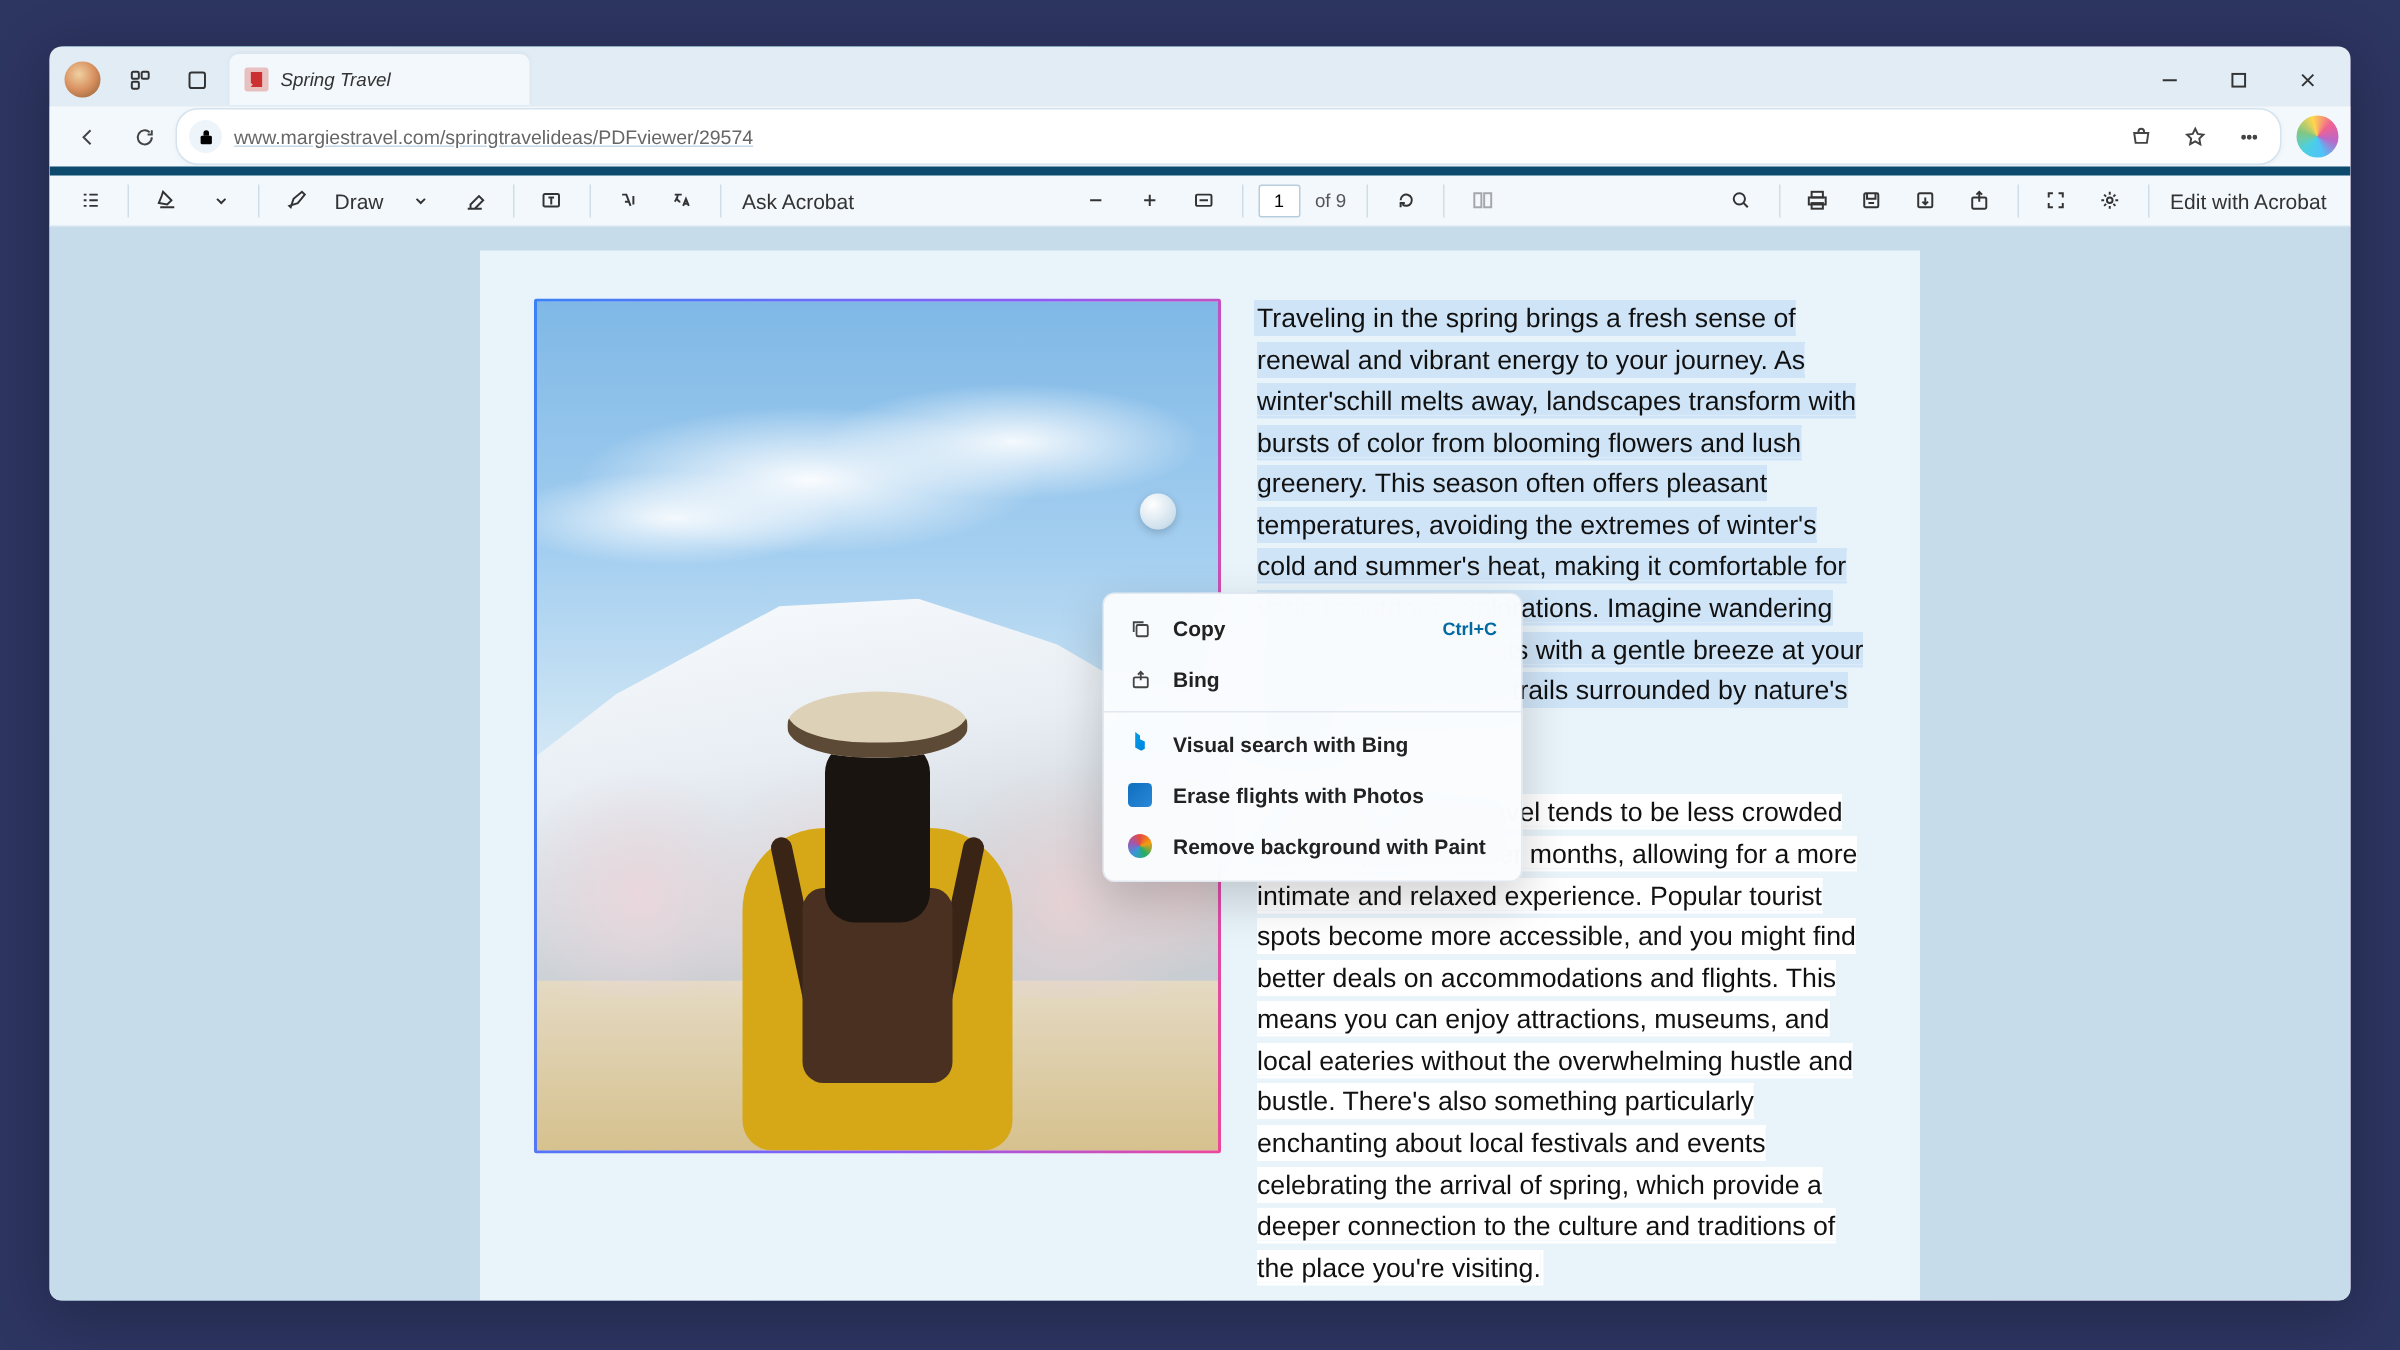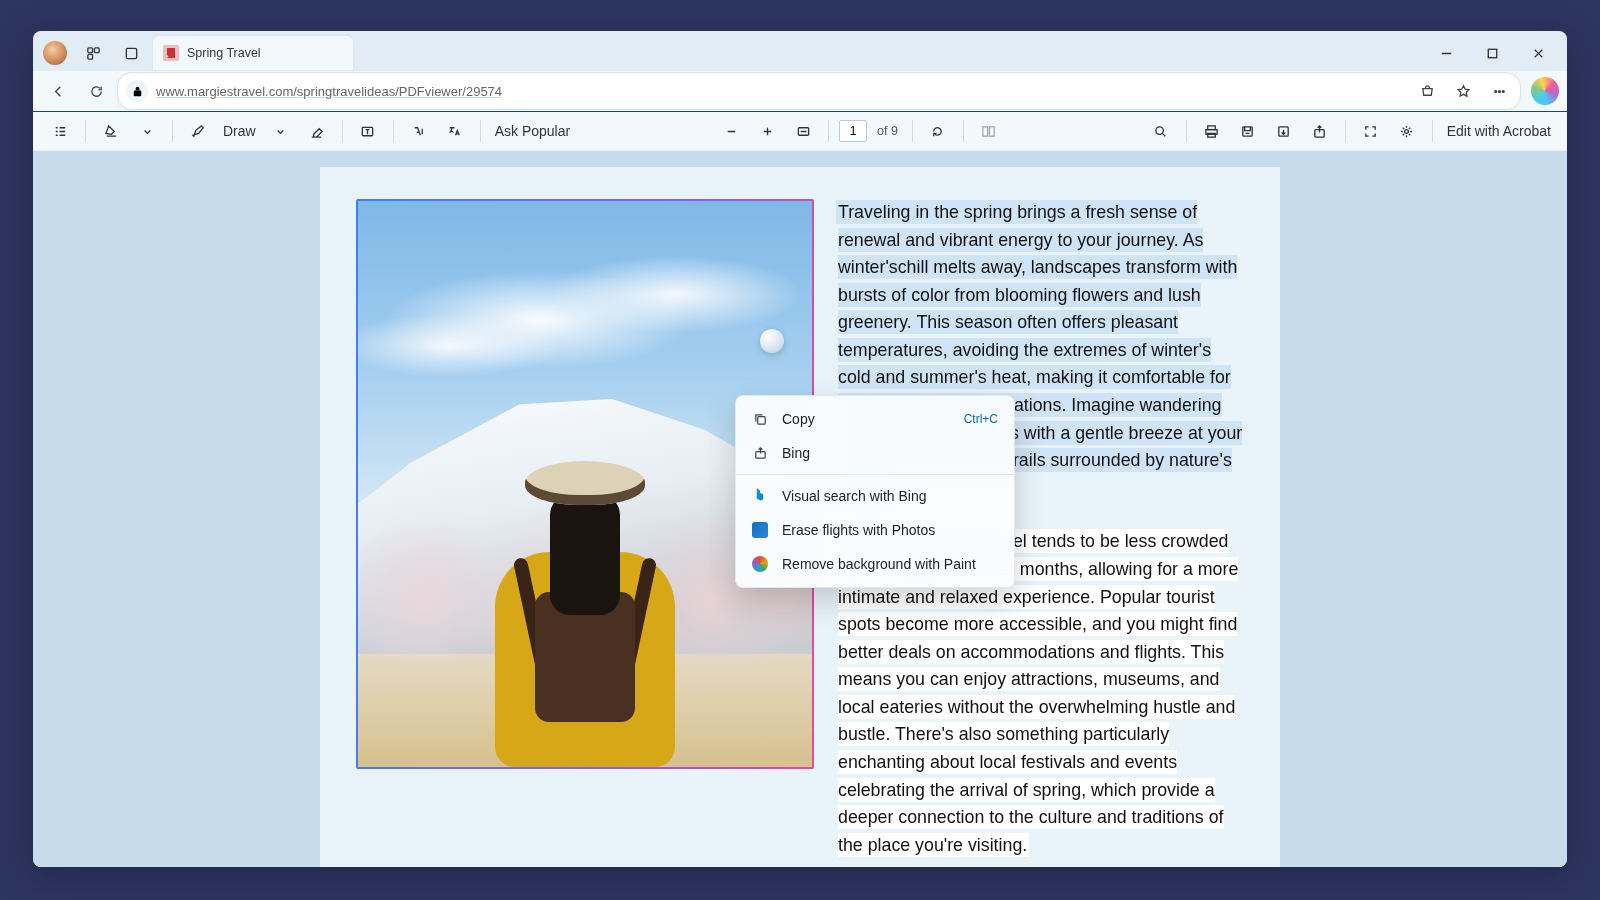--- a/index.html
+++ b/index.html
@@ -35,20 +35,21 @@
   display: flex;
   flex-direction: column;
   overflow: hidden;
 }
 .tabbar {
   height: 40px;
   display: flex;
   align-items: center;
   padding: 4px 6px 0 6px;
   gap: 6px;
+  font-style: italic;
 }
 .avatar {
   width: 24px; height: 24px; border-radius: 50%;
   background: radial-gradient(circle at 40% 35%, #f0d0a0 0%, #d89060 50%, #8a5a30 100%);
   margin: 0 4px;
 }
 .titlebar-icon {
   width: 32px; height: 28px; display:flex; align-items:center; justify-content:center;
   color: #333; border-radius: 4px;
 }
@@ -102,21 +103,21 @@
 .url { font-size: 13px; color:#666; text-decoration: underline; text-decoration-color:#c4d8e8; }
 .omnibox-right { margin-left:auto; display:flex; gap:2px; }
 .copilot-badge {
   width: 28px; height: 28px; border-radius:50%;
   background: conic-gradient(from 45deg, #f06292, #ba68c8, #4fc3f7, #4dd0e1, #81c784, #ffd54f, #f06292);
   margin-left: 6px;
 }
 .pdfbar {
   height: 40px;
   background: #f3f8fc;
-  border-top: 1px solid #0c4a6e;
+  border-top: 6px solid #0c4a6e;
   border-bottom: 1px solid #e1ecf4;
   display: flex;
   align-items: center;
   padding: 0 12px;
   gap: 6px;
   color: #333;
 }
 .pdf-btn { width:30px; height:30px; display:flex; align-items:center; justify-content:center; border-radius:4px; color:#333; }
 .divider { width:1px; height:22px; background:#d0dde8; margin:0 4px; }
 .draw-label { font-size: 14px; padding:0 4px; }
@@ -182,20 +183,21 @@
 .context-menu {
   position: absolute;
   left: 735px; top: 395px;
   width: 280px;
   background: rgba(250,252,254,0.97);
   border: 1px solid #e1e8ef;
   border-radius: 8px;
   box-shadow: 0 12px 32px rgba(0,0,0,0.18);
   padding: 6px 0;
   backdrop-filter: blur(12px);
+  font-weight: bold;
 }
 .menu-item {
   display:flex; align-items:center; gap:14px;
   padding: 9px 16px;
   font-size: 14px; color:#222;
   position:relative;
 }
 .menu-icon { width:16px; height:16px; display:flex; align-items:center; justify-content:center; color:#444; flex-shrink:0; }
 .menu-shortcut { margin-left:auto; font-size:12px; color:#0369a1; }
 .menu-chevron { margin-left:auto; color:#666; font-size:12px; }
@@ -353,21 +355,21 @@
         <svg viewBox="0 0 16 16">
           <path d="M4 4h3l3 8M6 9h3M12 5v6"></path>
         </svg>
       </div>
     <div class="pdf-btn">
         <svg viewBox="0 0 16 16">
           <path d="M3 4h5M5 4v1c0 2-1 3-2 4M4 6c1 2 2 3 3 3M9 12l2-5 2 5M9.7 10.5h2.6"></path>
         </svg>
       </div>
     <div class="divider"></div>
-    <span class="draw-label">Ask Popular</span>
+    <span class="draw-label">Ask Acrobat</span>
 
     <div style="flex:1; display:flex; justify-content:center; align-items:center; gap:6px;">
       <div class="pdf-btn">
           <svg viewBox="0 0 16 16">
             <path d="M4 8h8"></path>
           </svg>
         </div>
       <div class="pdf-btn">
           <svg viewBox="0 0 16 16">
             <path d="M8 4v8M4 8h8"></path>

